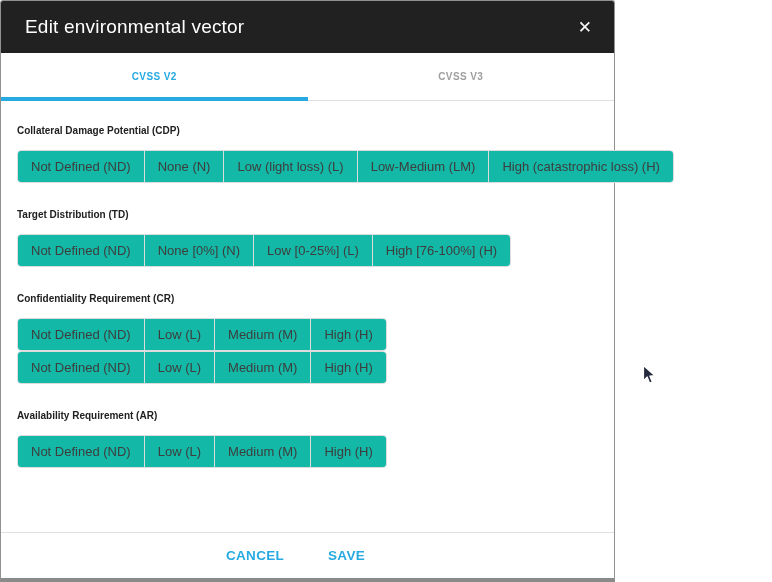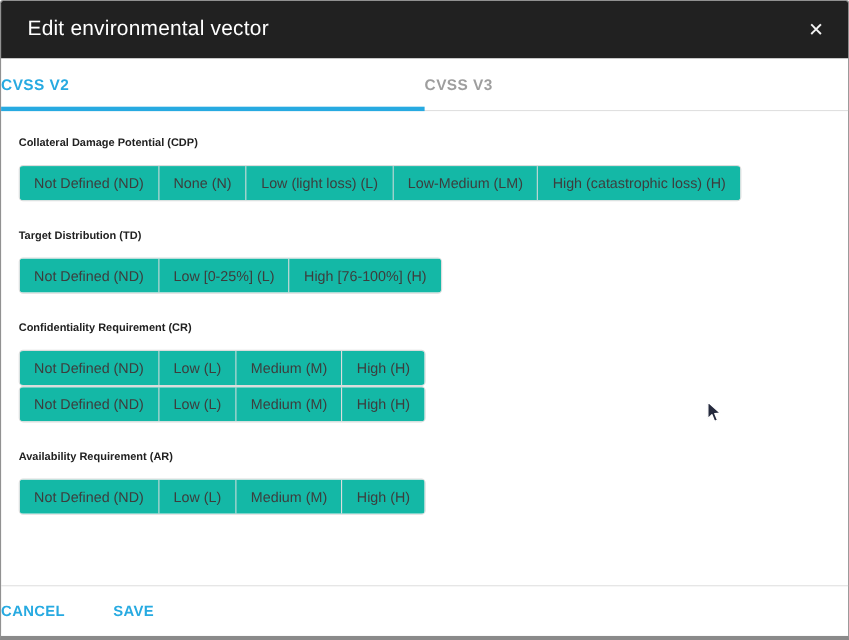--- a/index.html
+++ b/index.html
@@ -5,21 +5,21 @@
   html, body { margin: 0; padding: 0; }
   body {
     width: 772px; height: 582px;
     font-family: "Liberation Sans", "DejaVu Sans", sans-serif;
     background: #fff;
     position: relative;
     overflow: hidden;
   }
   .dialog {
     box-sizing: border-box;
-    width: 772px; height: 582px;
+    width: 615px; height: 582px;
     background: #fff;
     border: 1px solid #919191;
     border-bottom: 4px solid #8a8a8a;
     border-radius: 3px 3px 0 0;
     display: flex;
     flex-direction: column;
     position: relative;
   }
   .dialog-header {
     height: 52px;
@@ -48,22 +48,22 @@
   .tab-bar {
     display: flex;
     height: 47px;
     border-bottom: 1px solid #e0e0e0;
     flex: 0 0 auto;
   }
   .tab {
     flex: 1 1 50%;
     display: flex;
     align-items: center;
-    justify-content: flex-start;
-    font-size: 14px;
+    justify-content: center;
+    font-size: 10px;
     font-weight: bold;
     letter-spacing: 0.4px;
     color: #9e9e9e;
     position: relative;
     cursor: pointer;
   }
   .tab.active { color: #27aae1; }
   .tab.active::after {
     content: "";
     position: absolute;
@@ -104,21 +104,21 @@
     cursor: pointer;
   }
   .opt-btn:last-child { border-right: none; }
   .dialog-footer {
     flex: 0 0 auto;
     height: 45px;
     border-top: 1px solid #e0e0e0;
     margin-top: 16px;
     display: flex;
     align-items: center;
-    justify-content: flex-start;
+    justify-content: center;
     gap: 44px;
     padding-right: 24px;
   }
   .text-btn {
     background: none;
     border: none;
     font-family: "Liberation Sans", "DejaVu Sans", sans-serif;
     font-size: 13.5px;
     font-weight: bold;
     letter-spacing: 0.3px;
@@ -161,20 +161,21 @@
           <button class="opt-btn">Low (light loss) (L)</button>
           <button class="opt-btn">Low-Medium (LM)</button>
           <button class="opt-btn">High (catastrophic loss) (H)</button>
         </div>
   </div>
 
   <div class="section">
     <div class="section-title">Target Distribution (TD)</div>
     <div class="btn-group">
           <button class="opt-btn">Not Defined (ND)</button>
+          <button class="opt-btn">None [0%] (N)</button>
           <button class="opt-btn">Low [0-25%] (L)</button>
           <button class="opt-btn">High [76-100%] (H)</button>
         </div>
   </div>
 
   <div class="section">
     <div class="section-title">Confidentiality Requirement (CR)</div>
     <div class="btn-group">
           <button class="opt-btn">Not Defined (ND)</button>
           <button class="opt-btn">Low (L)</button>

